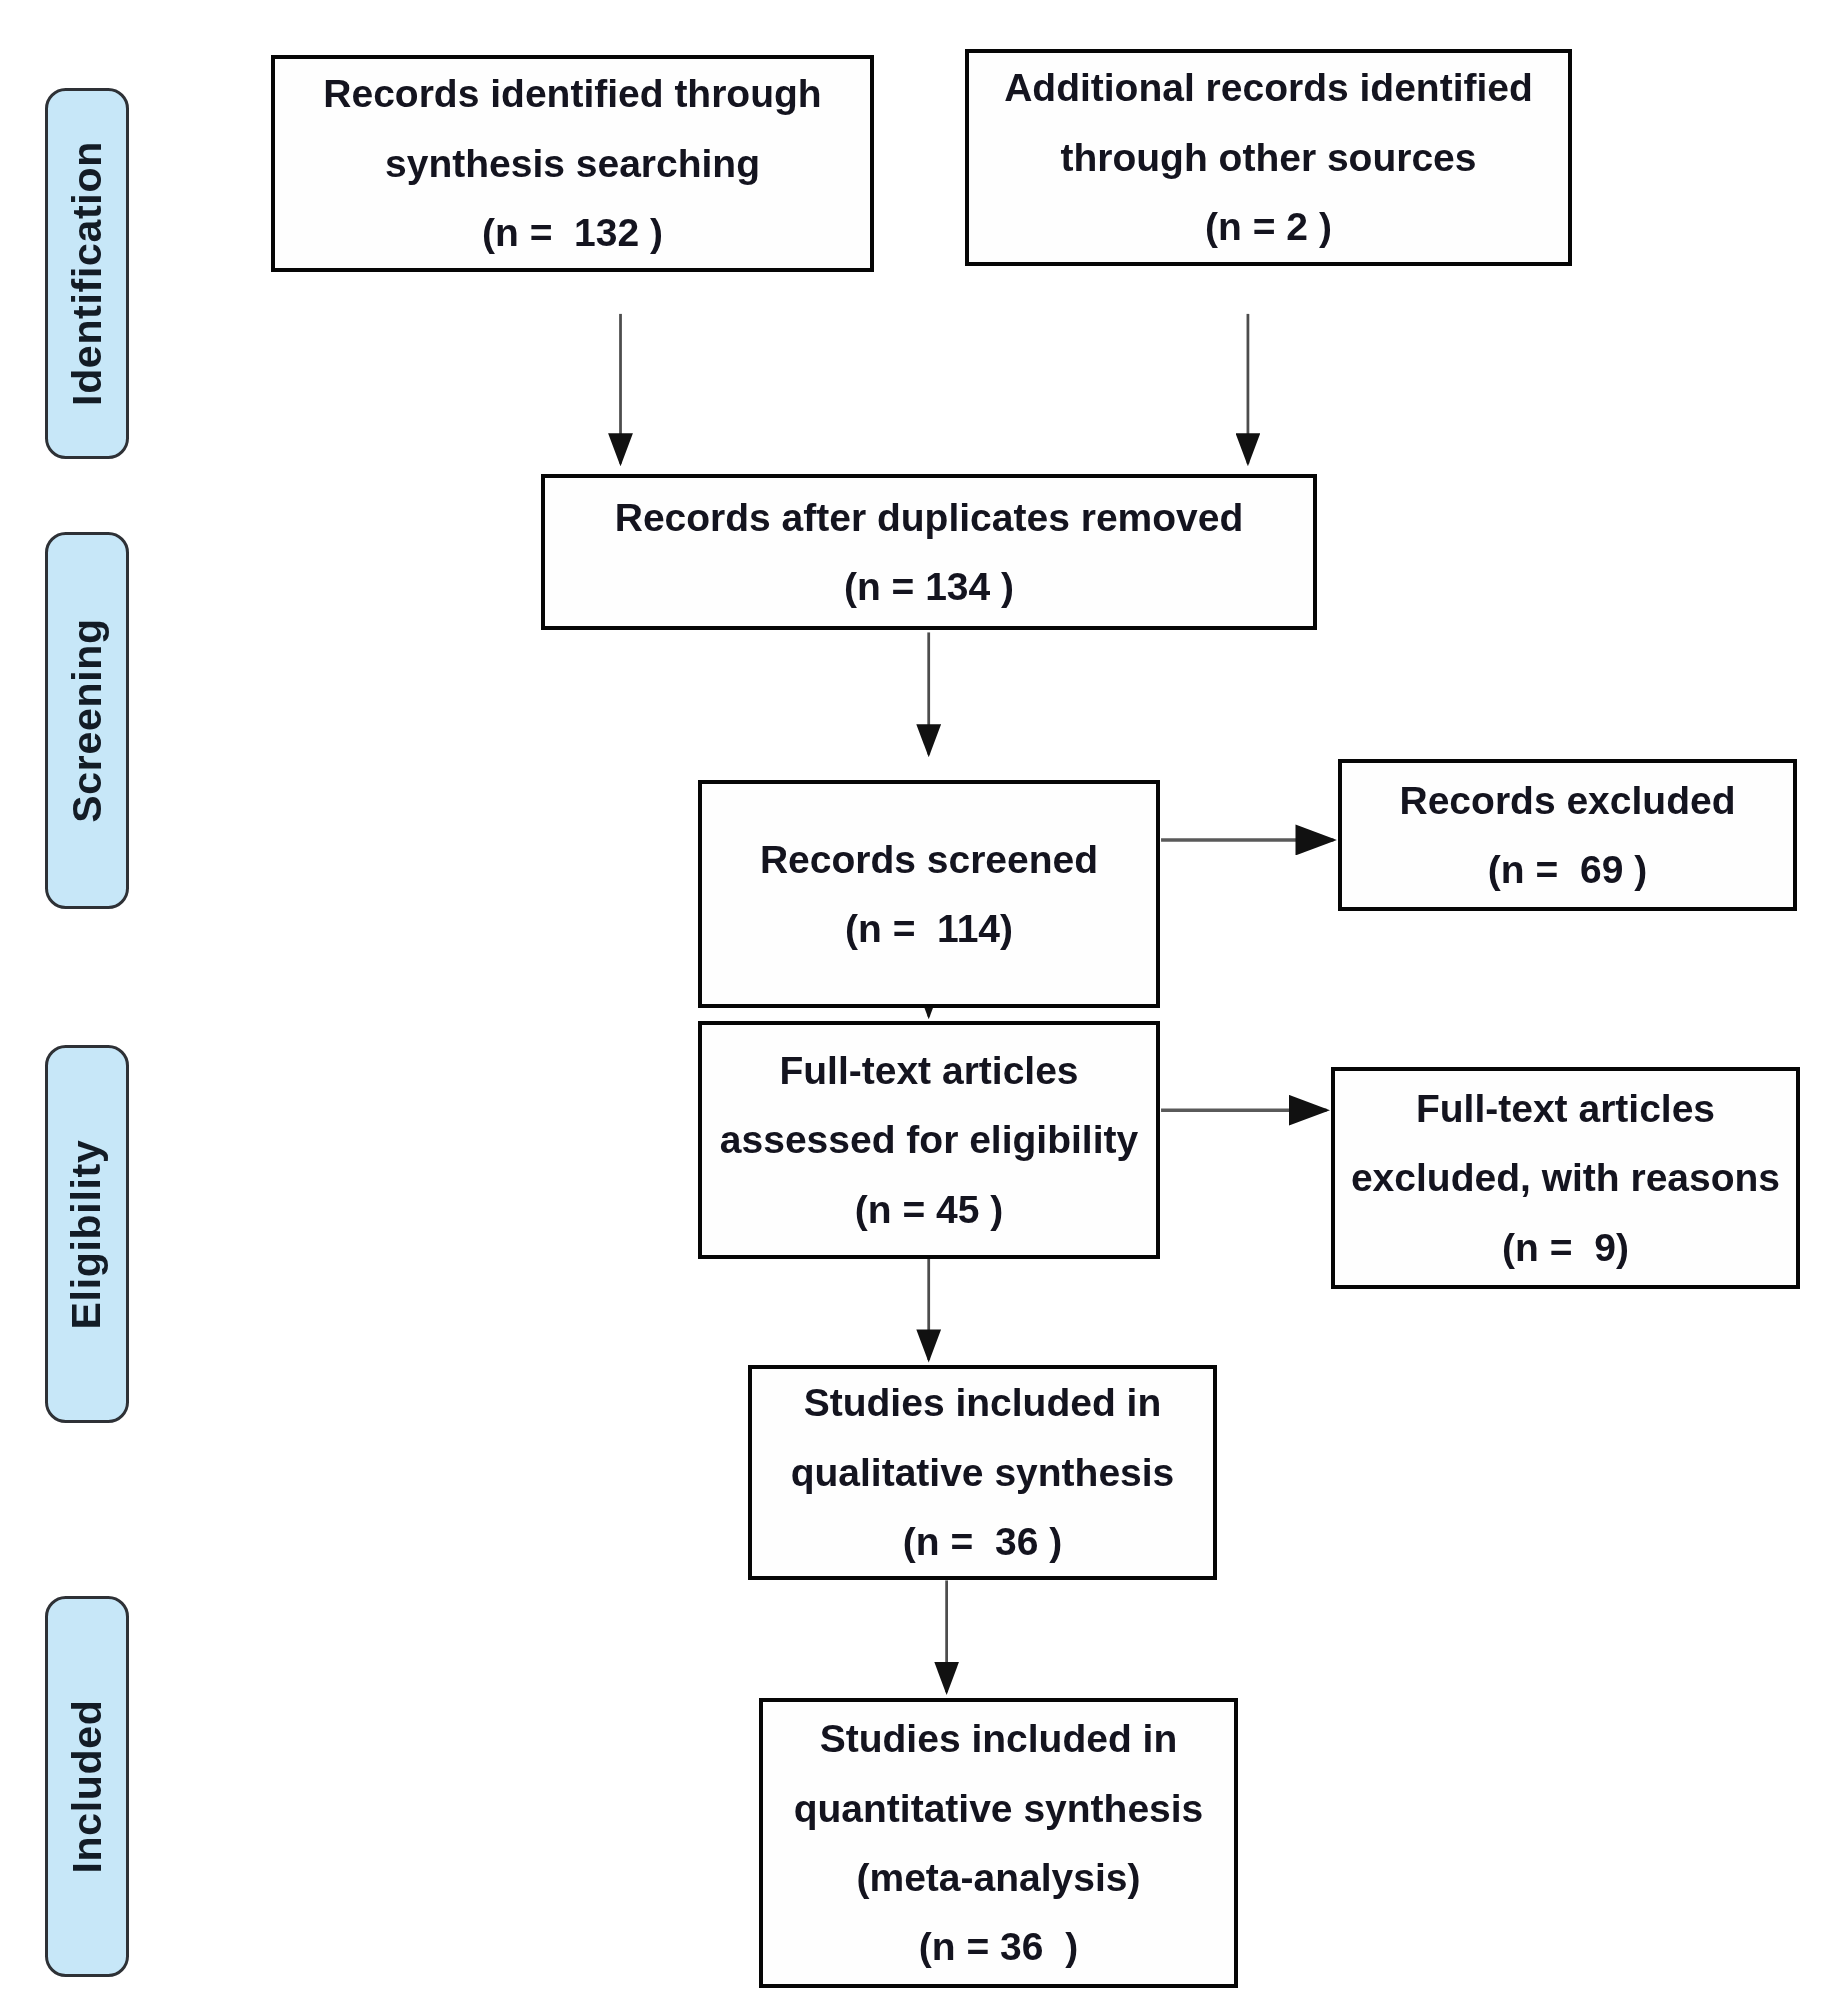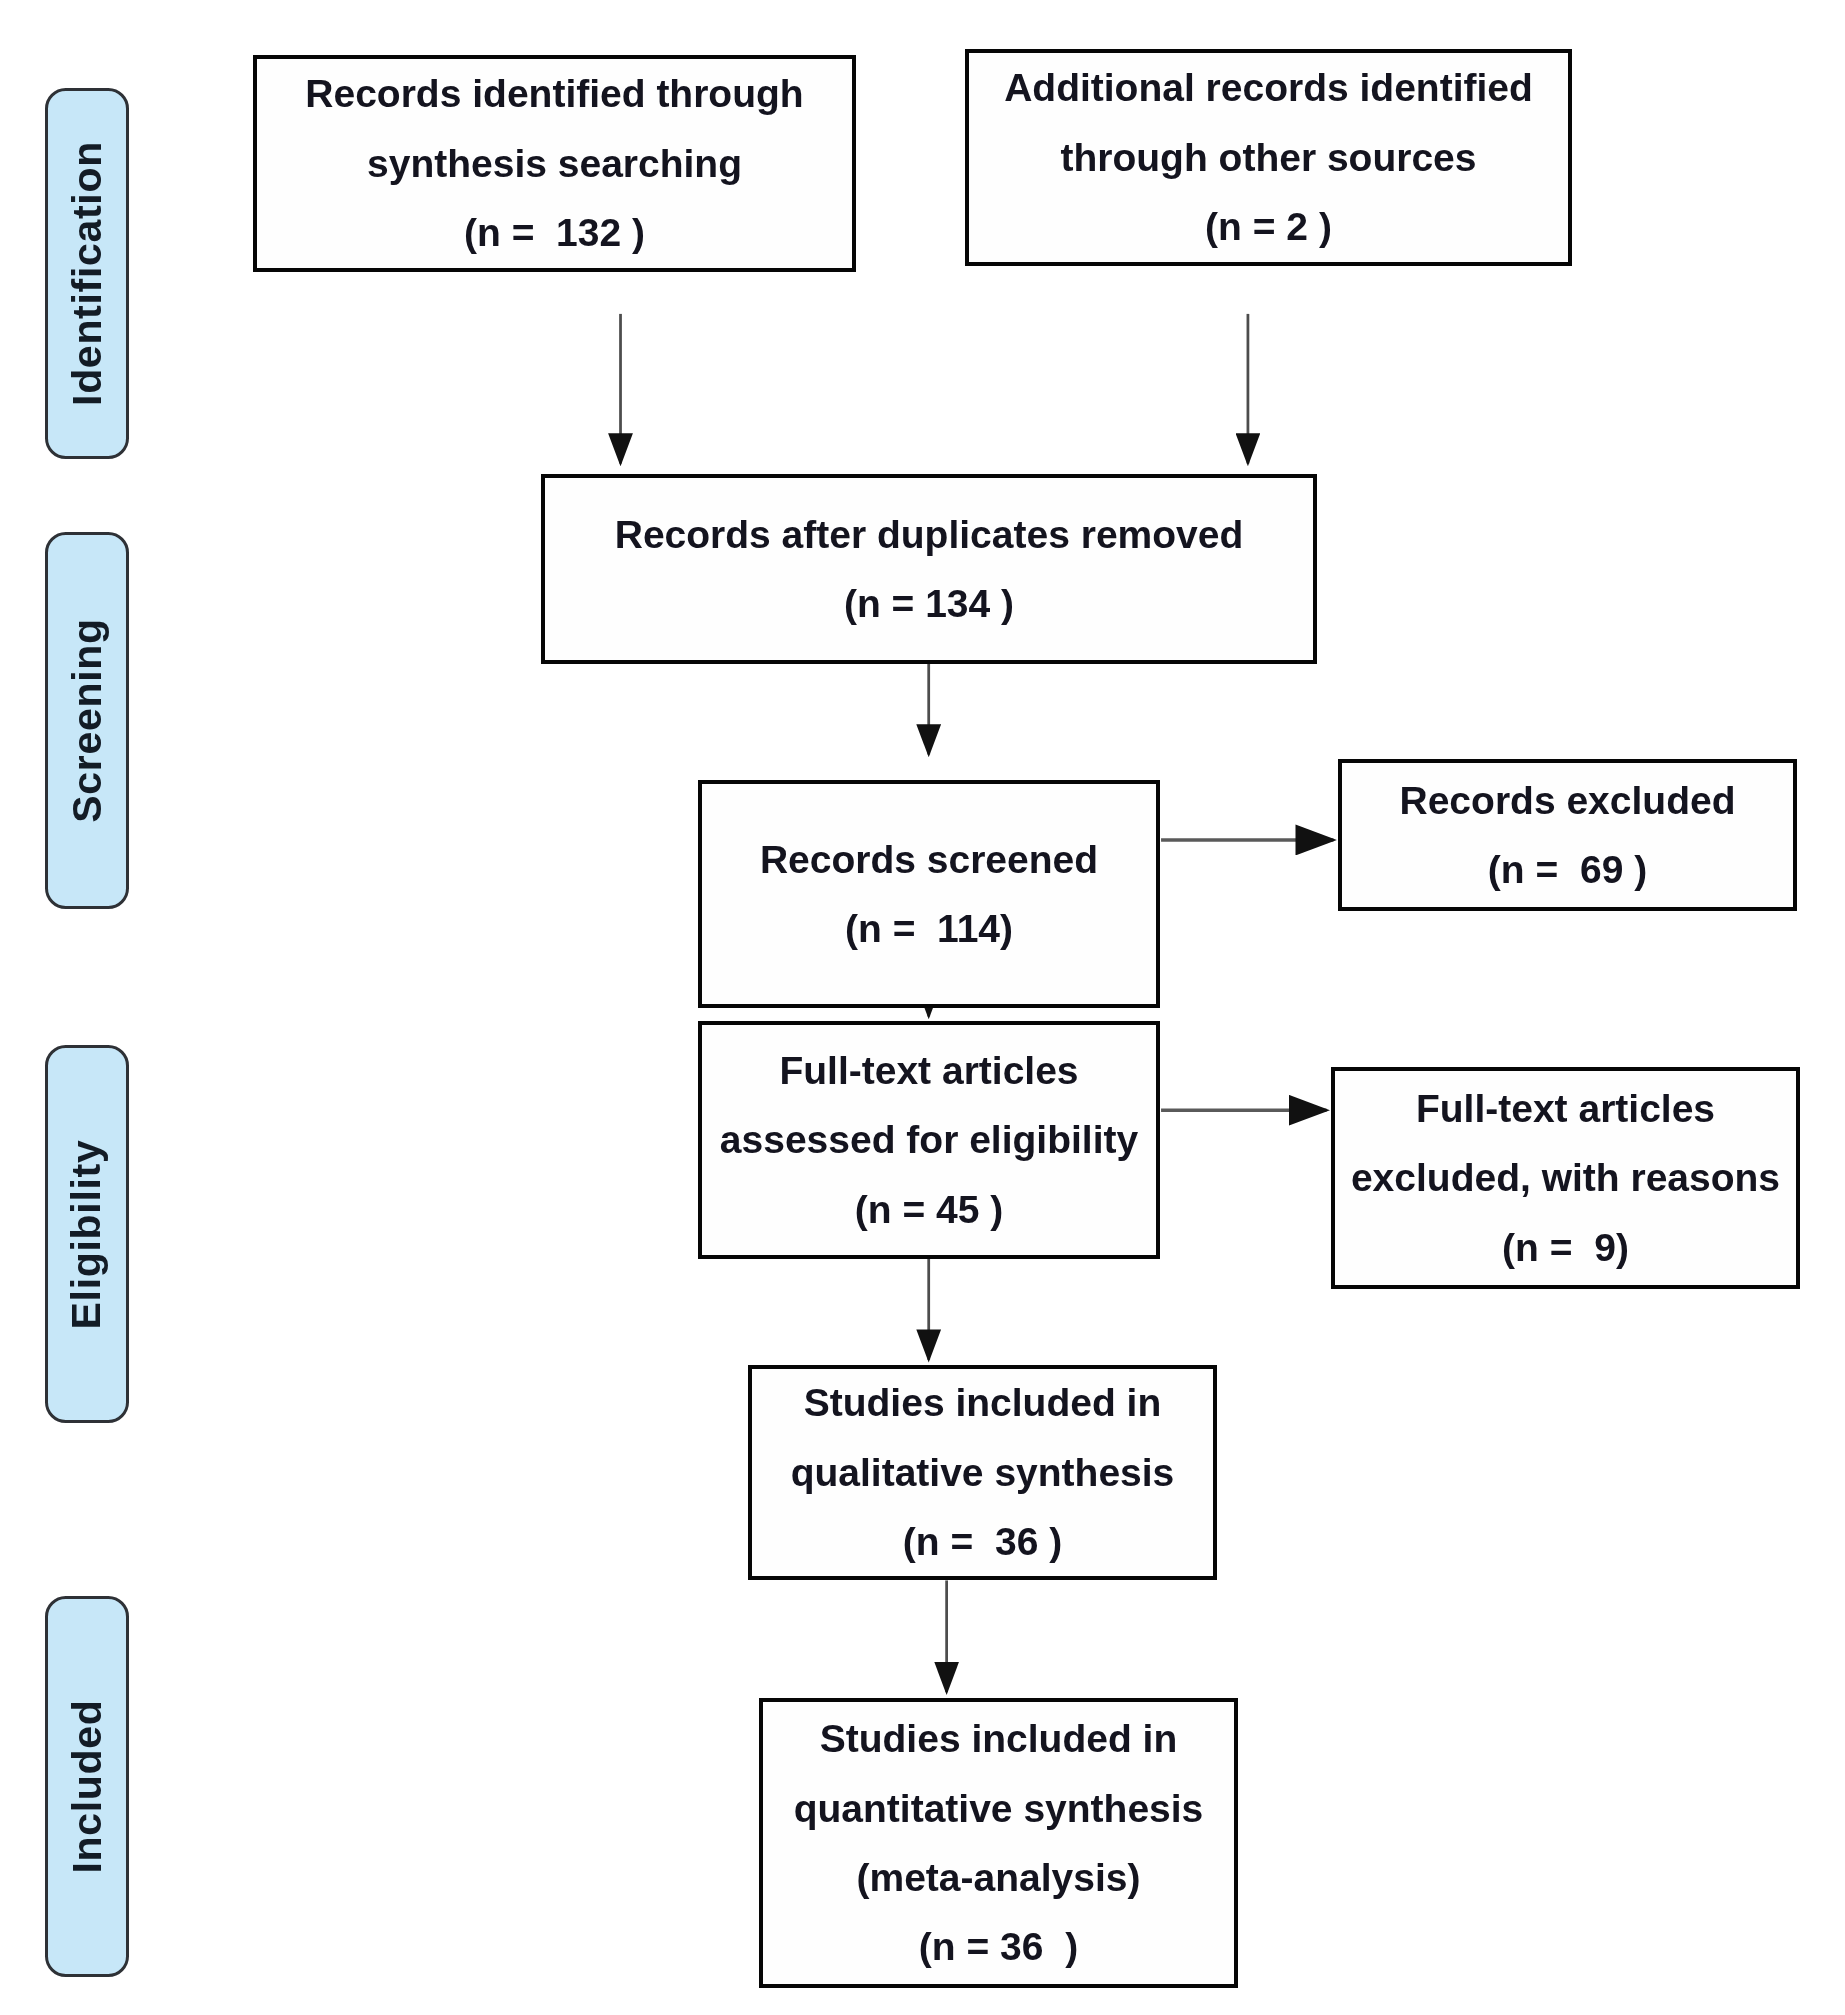--- a/index.html
+++ b/index.html
@@ -71,33 +71,33 @@
   <div class="stage" style="top:532px;height:377px;">
     <span class="rot">Screening</span>
   </div>
   <div class="stage" style="top:1045px;height:378px;">
     <span class="rot">Eligibility</span>
   </div>
   <div class="stage" style="top:1596px;height:381px;">
     <span class="rot">Included</span>
   </div>
 
-  <div class="box" style="left:253px;top:55px;width:603px;height:217px;">
+  <div class="box" style="left:271px;top:55px;width:603px;height:217px;">
     <span class="line">Records identified through</span>
     <span class="line">synthesis searching</span>
     <span class="line">(n =  132 )</span>
   </div>
 
   <div class="box" style="left:965px;top:49px;width:607px;height:217px;">
     <span class="line">Additional records identified</span>
     <span class="line">through other sources</span>
     <span class="line">(n = 2 )</span>
   </div>
 
-  <div class="box" style="left:541px;top:474px;width:776px;height:190px;">
+  <div class="box" style="left:541px;top:474px;width:776px;height:156px;">
     <span class="line">Records after duplicates removed</span>
     <span class="line">(n = 134 )</span>
   </div>
 
   <div class="box" style="left:698px;top:780px;width:462px;height:228px;">
     <span class="line">Records screened</span>
     <span class="line">(n =  114)</span>
   </div>
 
   <div class="box" style="left:1338px;top:759px;width:459px;height:152px;">

